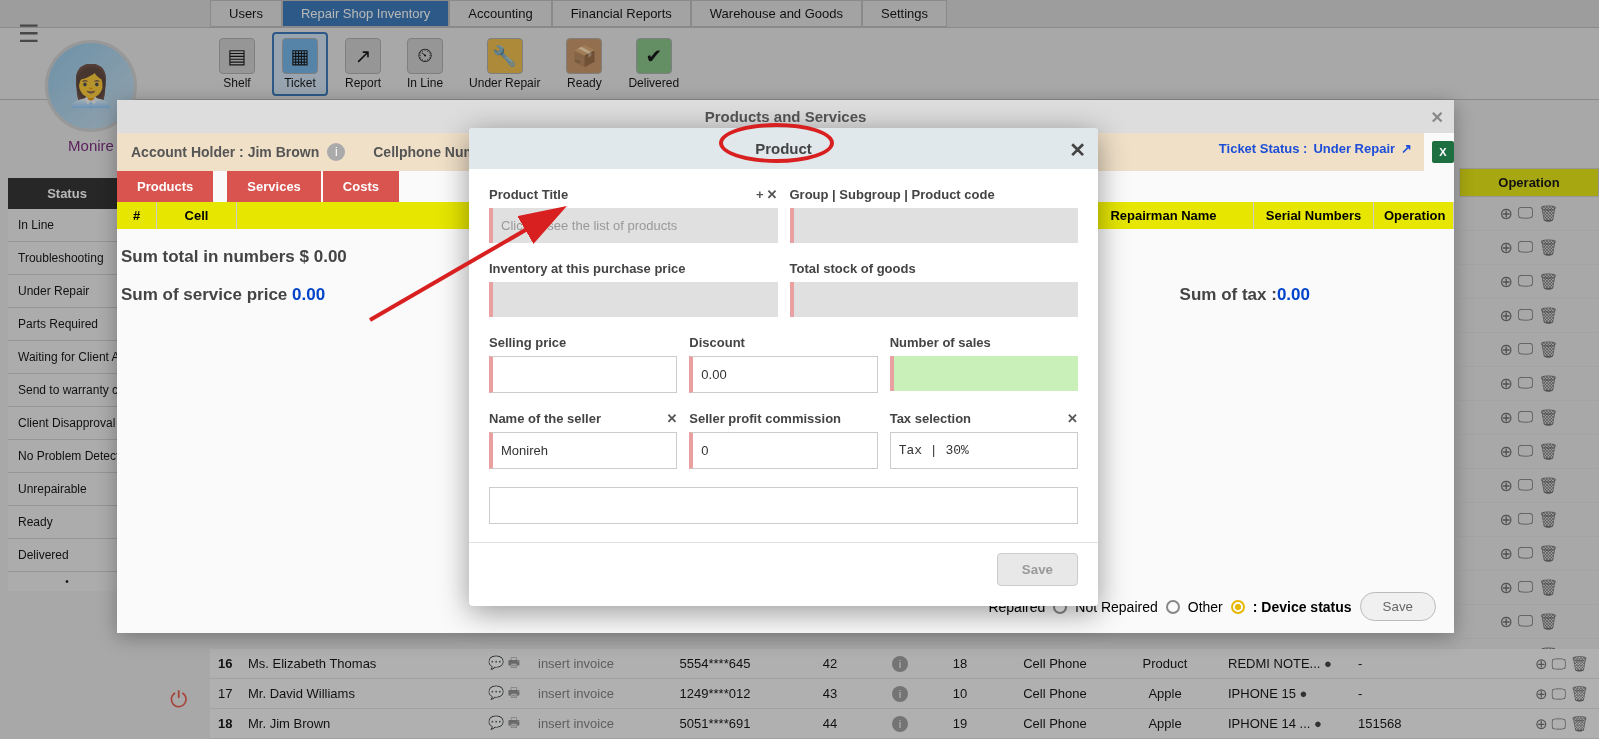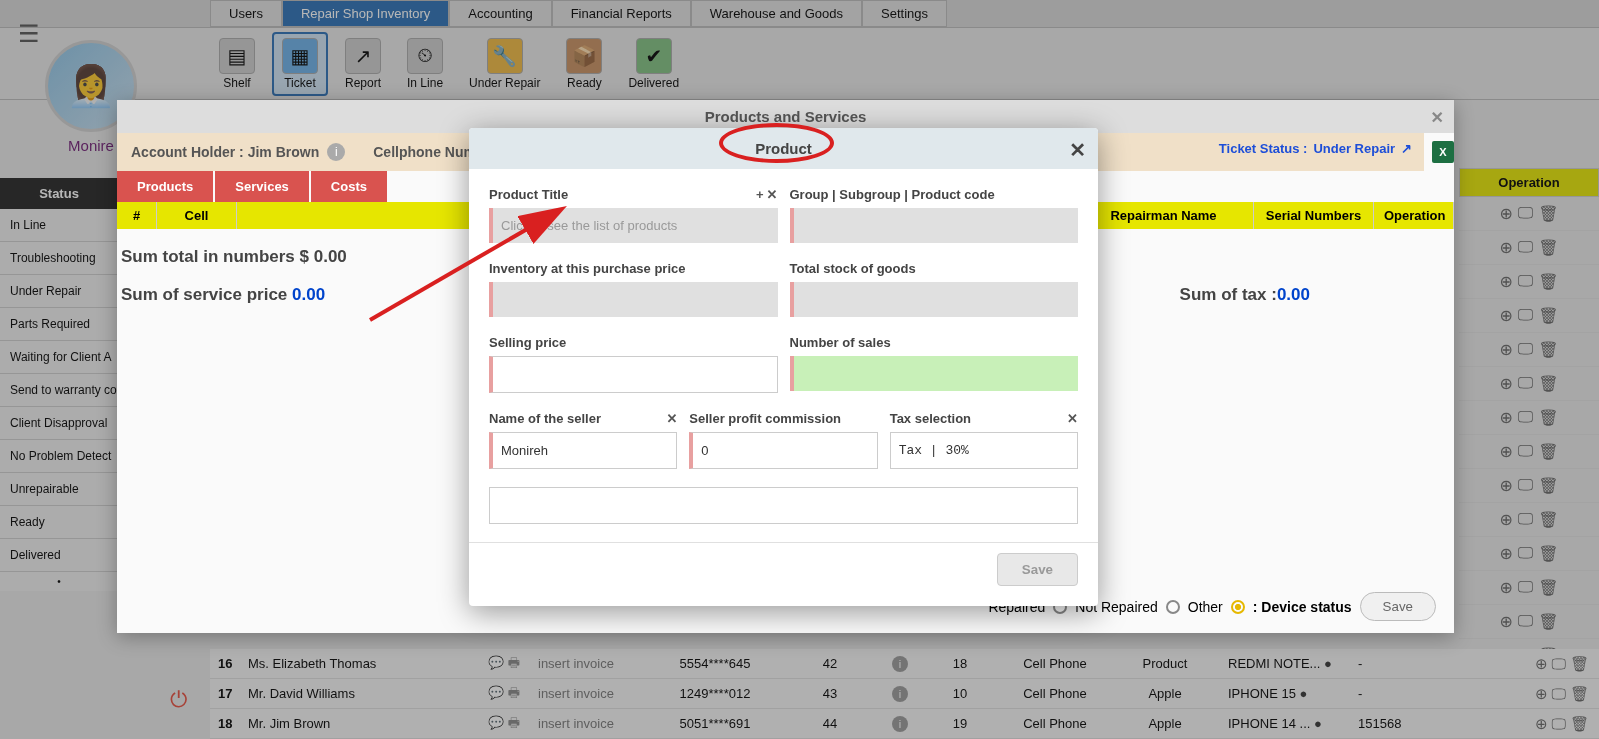--- a/index.html
+++ b/index.html
@@ -23,21 +23,21 @@
     .toolbar-btn { display: flex; flex-direction: column; align-items: center; gap: 2px; padding: 4px 8px; cursor: pointer; font-size: 12px; border: 1px solid transparent; border-radius: 4px; }
     .toolbar-btn.active { background: #d0e4f5; border: 2px solid #2a6fb5; }
     .toolbar-icon { width: 36px; height: 36px; background: #ccc; border-radius: 4px; border: 1px solid #aaa; display: flex; align-items: center; justify-content: center; font-size: 20px; }
     
     
     .user-sidebar { position: absolute; top: 40px; left: 45px; text-align: center; }
     .avatar { width: 92px; height: 92px; border-radius: 50%; background: linear-gradient(135deg, #8ec5e8, #c8e0f0); border: 3px solid #d0d0d0; display: flex; align-items: center; justify-content: center; font-size: 40px; }
     .username { margin-top: 5px; font-size: 15px; color: #701a75; }
     
     
-    .status-sidebar { position: absolute; top: 178px; left: 0; width: 118px; background: #eee; }
+    .status-sidebar { position: absolute; top: 178px; left: 8px; width: 118px; background: #eee; }
     .status-header { background: #222; color: white; padding: 8px 10px; text-align: center; font-weight: bold; }
     .status-item { padding: 9px 10px; border-bottom: 1px solid #ccc; font-size: 12px; white-space: nowrap; overflow: hidden; cursor: pointer; }
     .page-dot { text-align: center; font-size: 10px; padding: 4px; }
     
     
     .power-btn { position: absolute; bottom: 26px; left: 170px; color: #e74c3c; font-size: 22px; cursor: pointer; }
     
     .bottom-table { position: absolute; bottom: 0; left: 210px; right: 0; }
     .bottom-row { display: flex; align-items: center; border-bottom: 1px solid #ddd; background: #f5f5f5; height: 30px; }
     .bottom-row .cell { padding: 4px 8px; font-size: 13px; }
@@ -52,21 +52,21 @@
     .modal1-header { background: #ddd; padding: 8px; text-align: center; font-weight: bold; font-size: 15px; position: relative; color: #555; }
     .modal1-close { position: absolute; right: 10px; top: 8px; cursor: pointer; color: #888; font-size: 16px; }
     .modal1-sub { background: #f0e0c8; padding: 10px 14px; display: flex; align-items: center; gap: 8px; font-size: 14px; color: #555; }
     .modal1-sub .info-icon { background: #aaa; color: white; width: 18px; height: 18px; border-radius: 50%; display: inline-flex; align-items: center; justify-content: center; font-size: 12px; }
     .ticket-status-badge { margin-left: auto; background: #f0e0c8; padding: 8px 12px; font-weight: bold; color: #1d4ed8; display: flex; align-items: flex-start; gap: 6px; }
     .excel-icon { width: 22px; height: 22px; background: #1d6f42; color: white; display: inline-flex; align-items: center; justify-content: center; font-size: 11px; font-weight: bold; border-radius: 2px; margin-left: 8px; }
     
     .modal1-tabs { display: flex; margin: 0; }
     .modal1-tab { padding: 8px 20px; color: white; font-weight: bold; cursor: pointer; font-size: 13px; }
     .modal1-tab.products { background: #d9534f; }
-    .modal1-tab.services { background: #d9534f; margin-left: 2px; }
+    .modal1-tab.services { background: #d9534f; margin-left: 14px; }
     .modal1-tab.costs { background: #d9534f; margin-left: 2px; }
     
     .modal1-table-header { display: flex; background: #e6e600; margin-top: 0; }
     .modal1-table-header .th { padding: 6px 10px; font-weight: bold; border-right: 1px solid #ccc; text-align: center; }
     
     .modal1-body { padding: 18px 4px; color: #444; font-size: 17px; }
     .modal1-body .sum-line { margin-bottom: 18px; font-weight: bold; }
     .sum-value { color: #0044cc; }
     
     .modal1-footer { position: absolute; bottom: 12px; right: 18px; display: flex; align-items: center; gap: 8px; font-size: 14px; }
@@ -264,21 +264,21 @@
     <div class="cell" style="width:110px; text-align:center;">Product</div>
     <div class="cell" style="width:130px;">REDMI NOTE... <span style="color:#333;">●</span></div>
     <div class="cell" style="width:70px;">-</div>
     <div class="cell row-actions" style="margin-left:auto; padding-right:10px;">
       <span>⊕</span>
       <span>🖵</span>
       <span>🗑</span>
     </div>
       </div>
       <div class="bottom-row">
-    <div class="cell" style="width:30px; text-align:right; font-weight:bold;">17</div>
+    <div class="cell" style="width:30px; text-align:right; font-weight:normal;">17</div>
     <div class="cell" style="width:240px;">Mr. David Williams</div>
     <div class="cell" style="width:50px;"><span style="cursor:pointer;">💬</span> <span style="cursor:pointer; color:#888;">🖶</span></div>
     <div class="cell" style="width:120px; color:#777;">insert invoice</div>
     <div class="cell" style="width:130px; text-align:center;">1249****012</div>
     <div class="cell" style="width:100px; text-align:center;">43</div>
     <div class="cell" style="width:40px; text-align:center;"><span style="background:#999;color:white;border-radius:50%;width:16px;height:16px;display:inline-flex;align-items:center;justify-content:center;font-size:11px;">i</span></div>
     <div class="cell" style="width:80px; text-align:center;">10</div>
     <div class="cell" style="width:110px; text-align:center;">Cell Phone</div>
     <div class="cell" style="width:110px; text-align:center;">Apple</div>
     <div class="cell" style="width:130px;">IPHONE 15 <span style="color:#333;">●</span></div>
@@ -401,20 +401,24 @@
         <input class="form-input" readonly="" style="">
       </div>
     </div>
 
     <div class="form-row">
       <div class="form-group">
         <label class="form-label">Selling price</label>
         <input class="form-input white" style="">
       </div>
       <div class="form-group">
+        <label class="form-label">Discount</label>
+        <input class="form-input white" value="0.00" style="">
+      </div>
+      <div class="form-group">
         <label class="form-label">Number of sales</label>
         <input class="form-input green" style="">
       </div>
     </div>
 
     <div class="form-row">
       <div class="form-group">
         <label class="form-label">
           <span>Name of the seller</span>
           <span class="label-icons">

